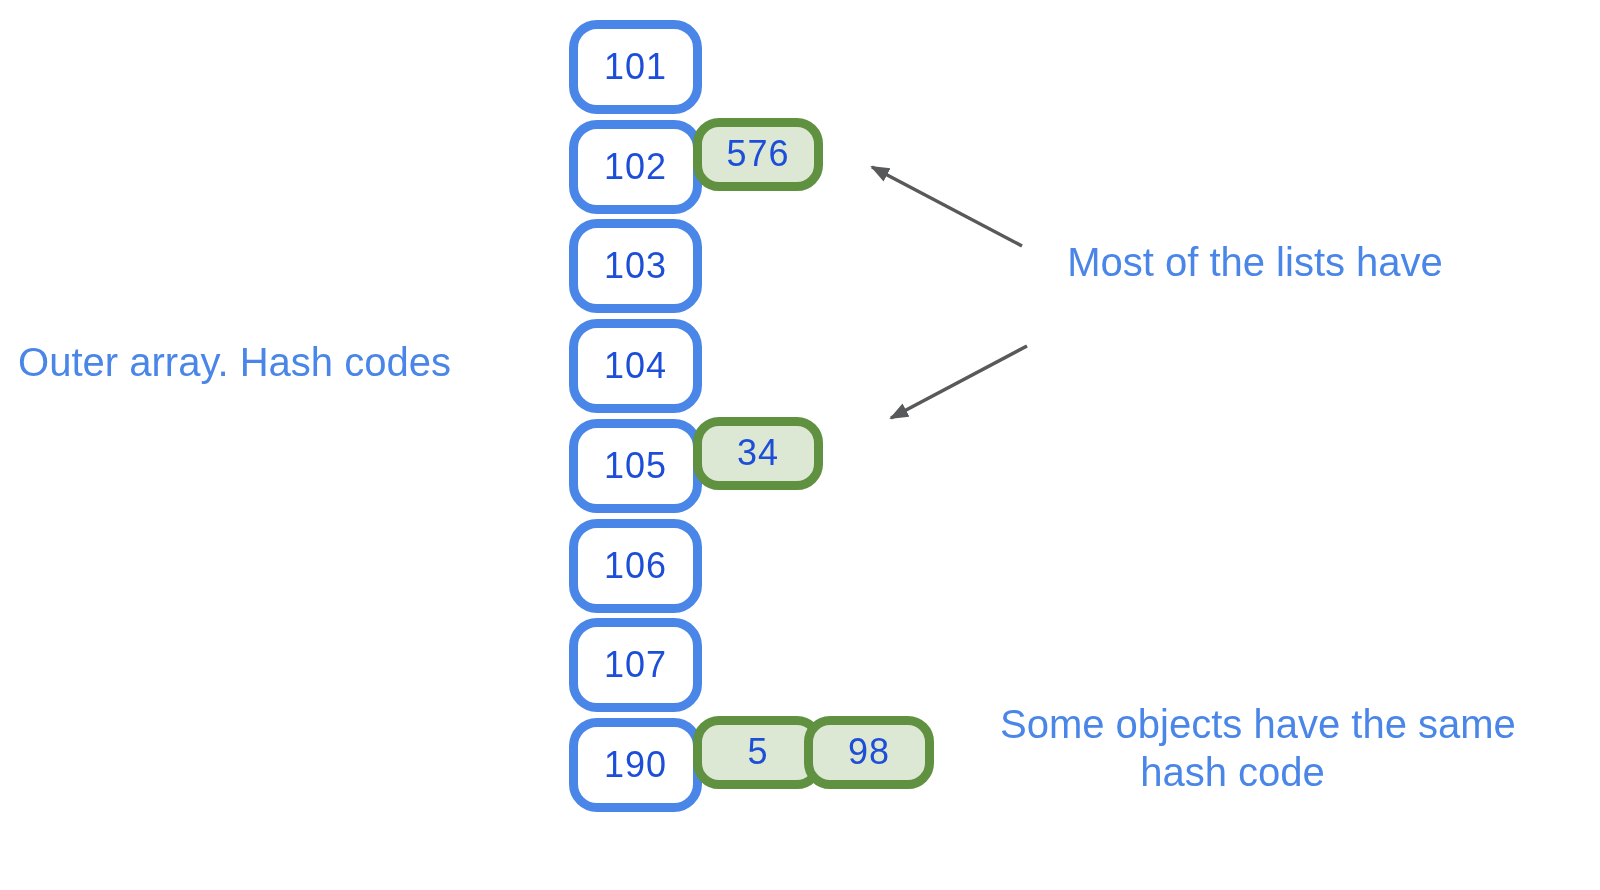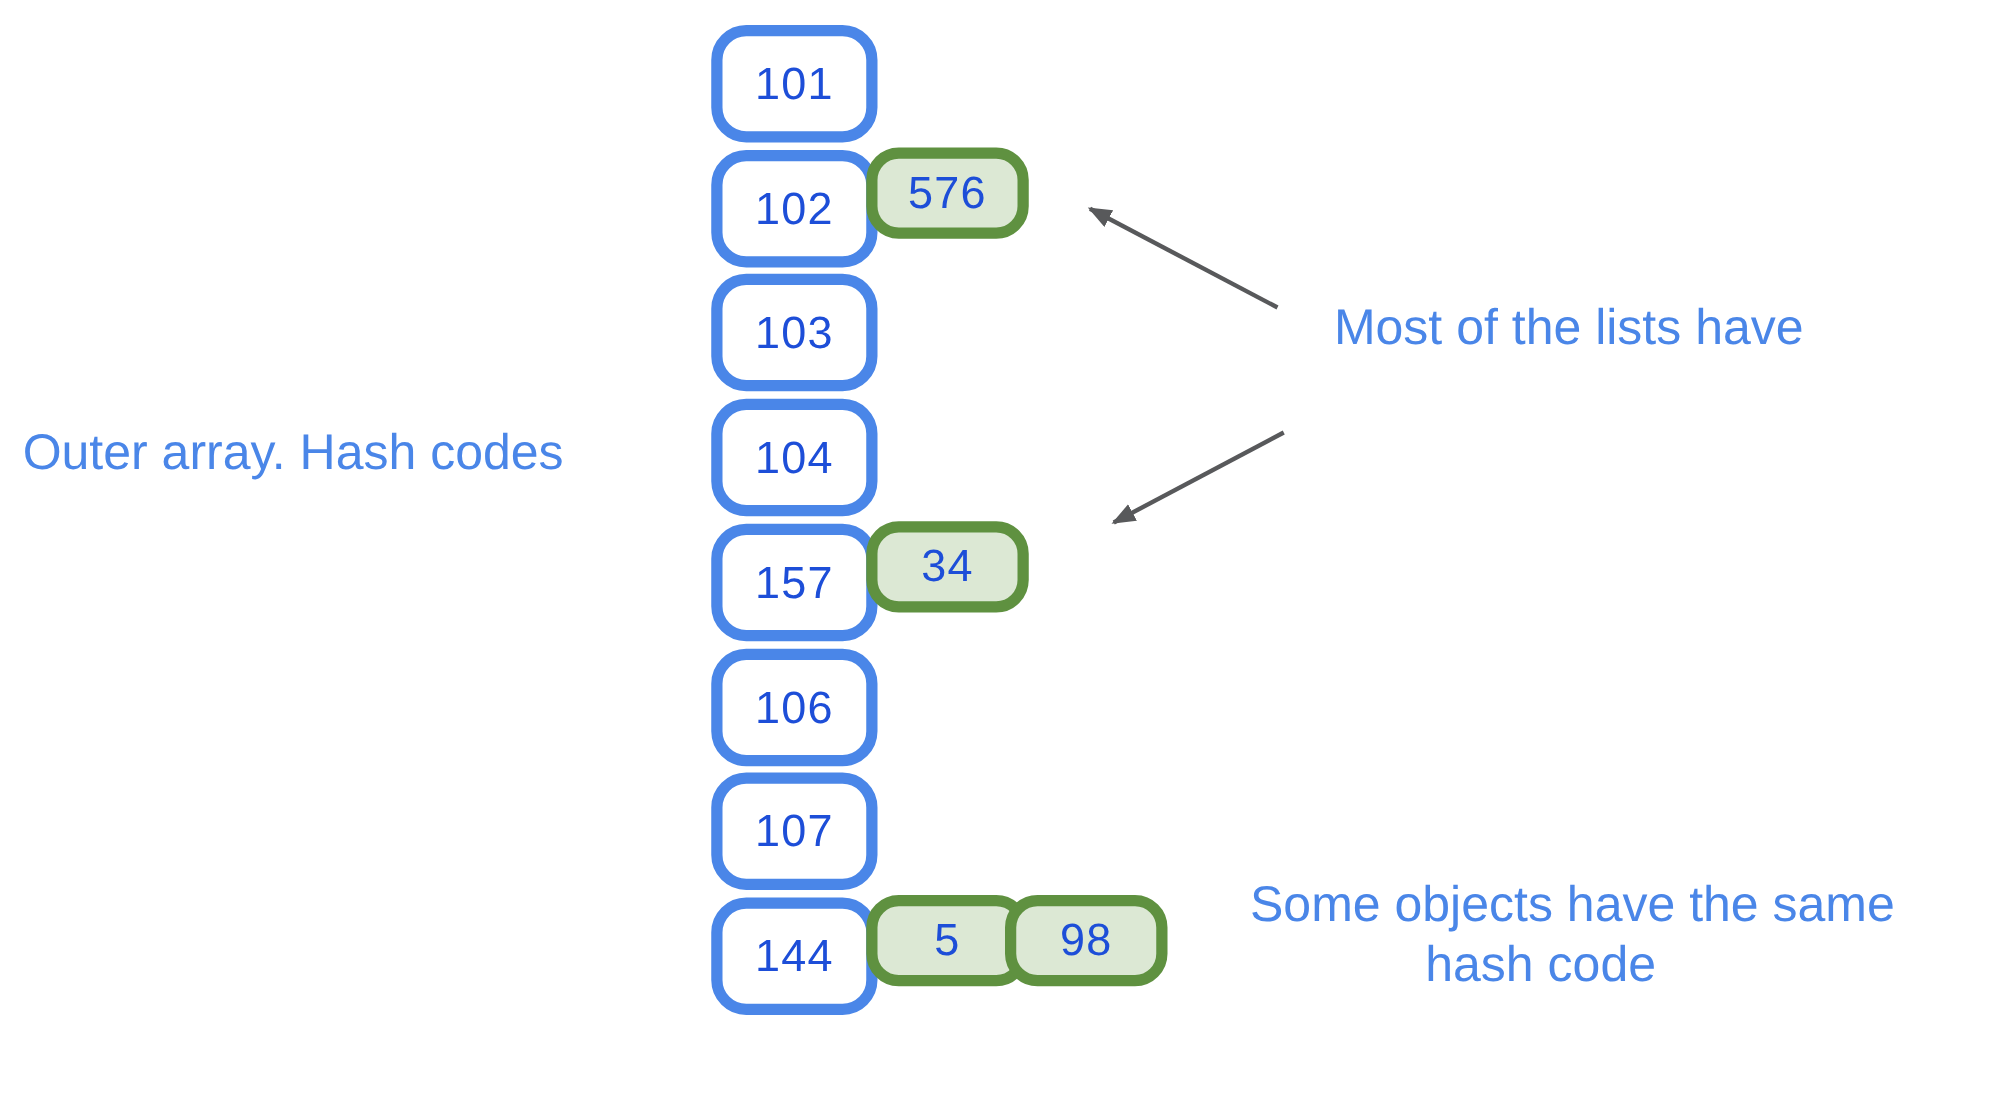--- a/index.html
+++ b/index.html
@@ -99,31 +99,31 @@
         <div class="cell blue-cell">102</div>
         <div class="cell green-cell" style="left: 124px;">576</div>
       </div>
       <div class="row" style="top: 219.4px;">
         <div class="cell blue-cell">103</div>
       </div>
       <div class="row" style="top: 319.1px;">
         <div class="cell blue-cell">104</div>
       </div>
       <div class="row" style="top: 418.8px;">
-        <div class="cell blue-cell">157</div>
+        <div class="cell blue-cell">105</div>
         <div class="cell green-cell" style="left: 124px;">34</div>
       </div>
       <div class="row" style="top: 518.5px;">
         <div class="cell blue-cell">106</div>
       </div>
       <div class="row" style="top: 618.2px;">
         <div class="cell blue-cell">107</div>
       </div>
       <div class="row" style="top: 717.9px;">
-        <div class="cell blue-cell">144</div>
+        <div class="cell blue-cell">190</div>
         <div class="cell green-cell" style="left: 124px;">5</div>
         <div class="cell green-cell" style="left: 235px;">98</div>
       </div>
     </div>
 
   <svg class="arrow-layer" viewBox="0 0 1600 890" xmlns="http://www.w3.org/2000/svg">
     <defs>
       <marker id="ah" markerUnits="userSpaceOnUse" markerWidth="20" markerHeight="16" refX="17" refY="7.5" orient="auto">
         <polygon points="0,0 19,7.5 0,15" fill="#58595b"></polygon>
       </marker>

